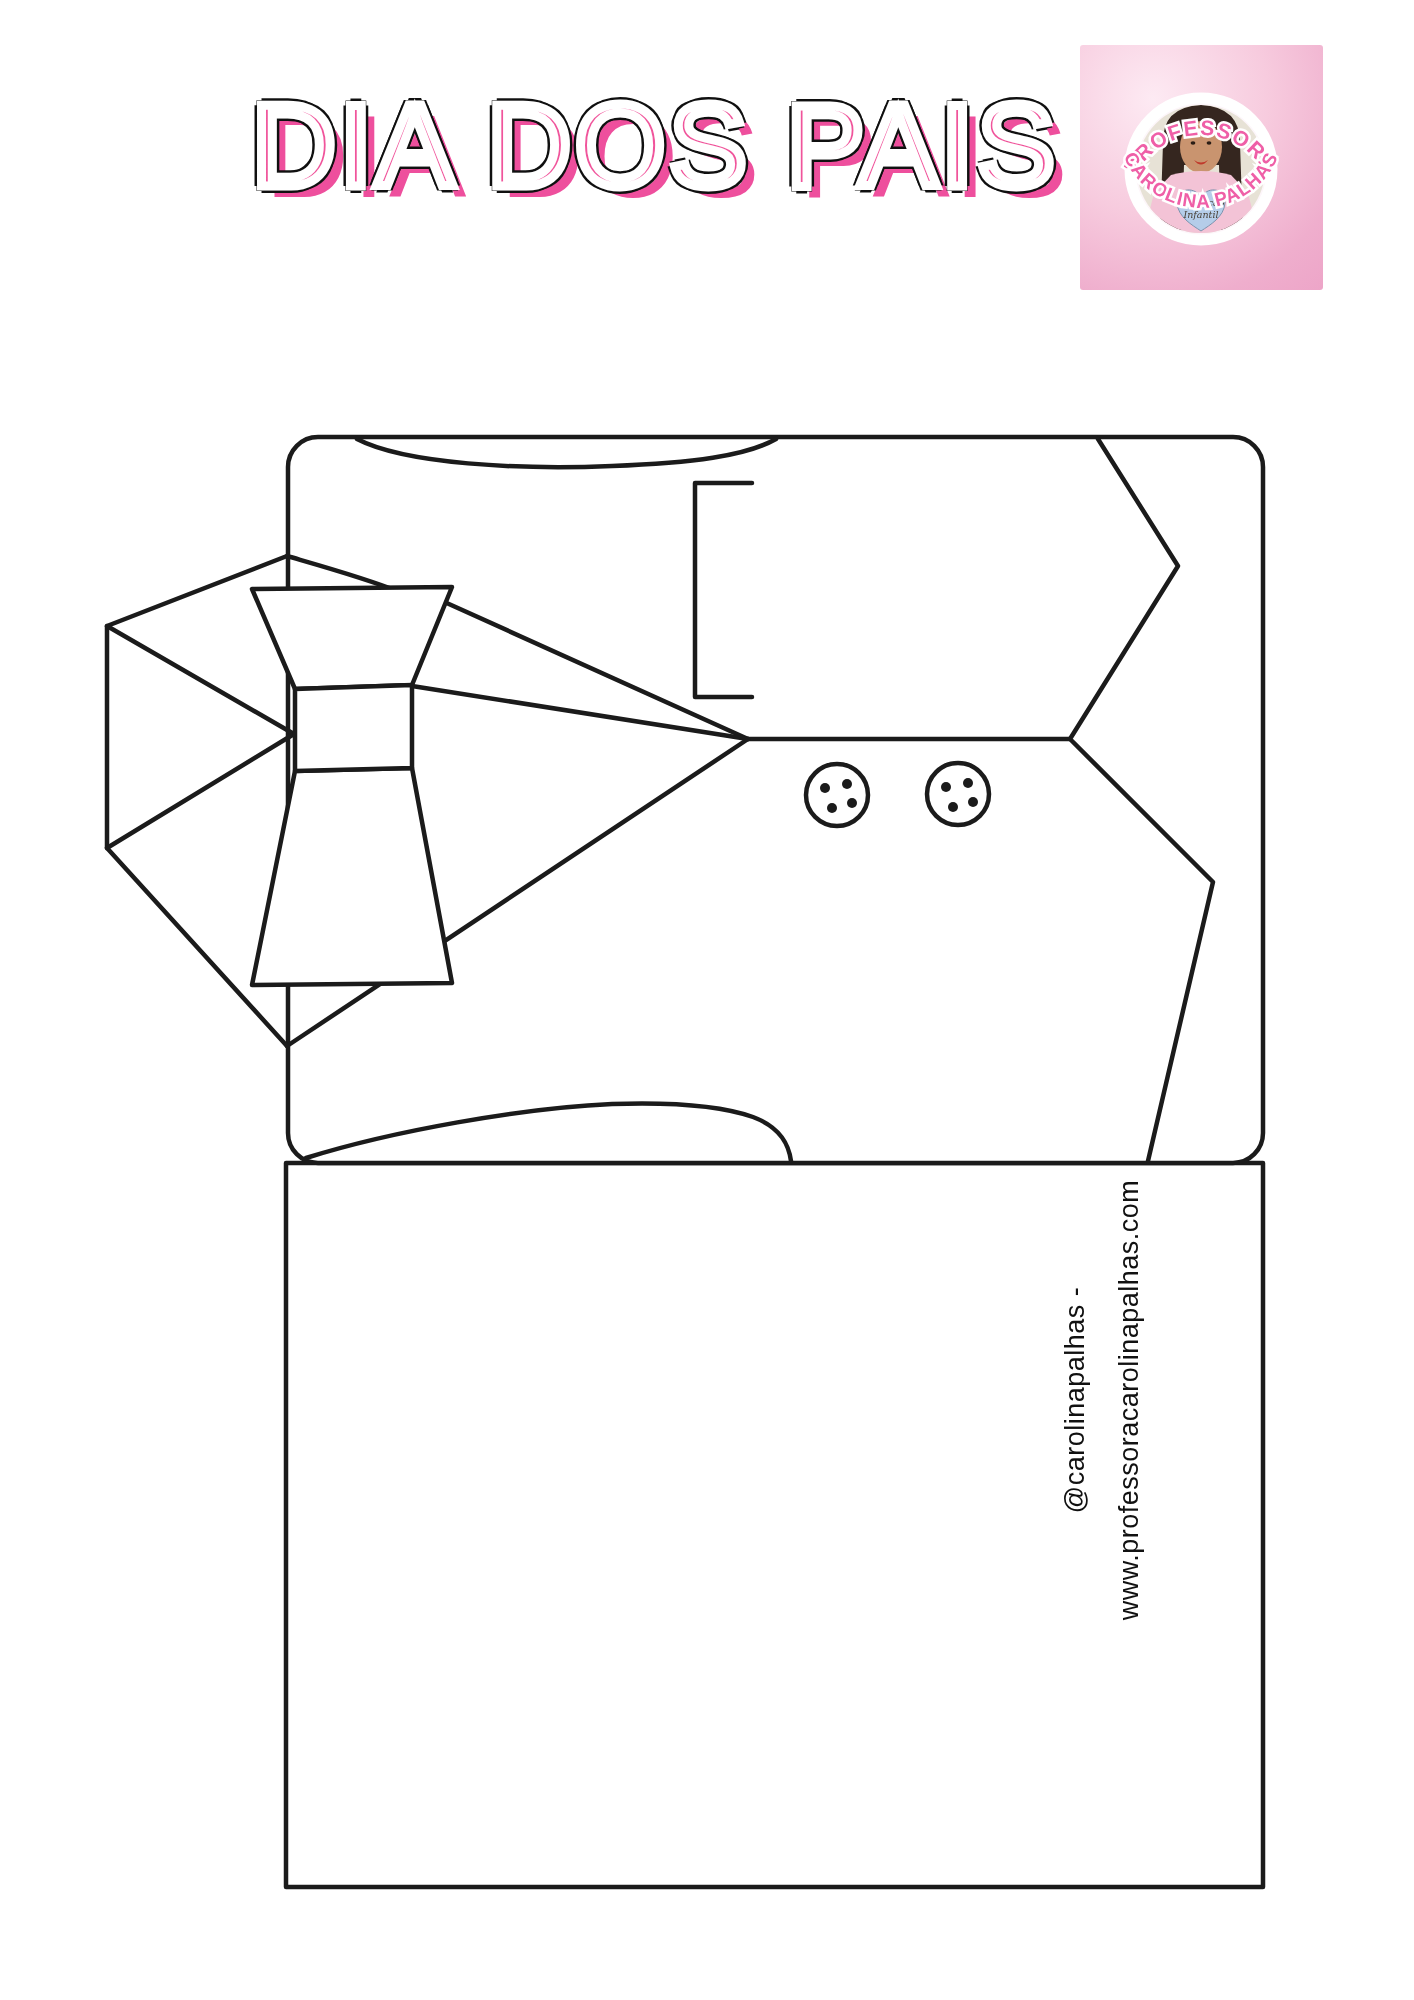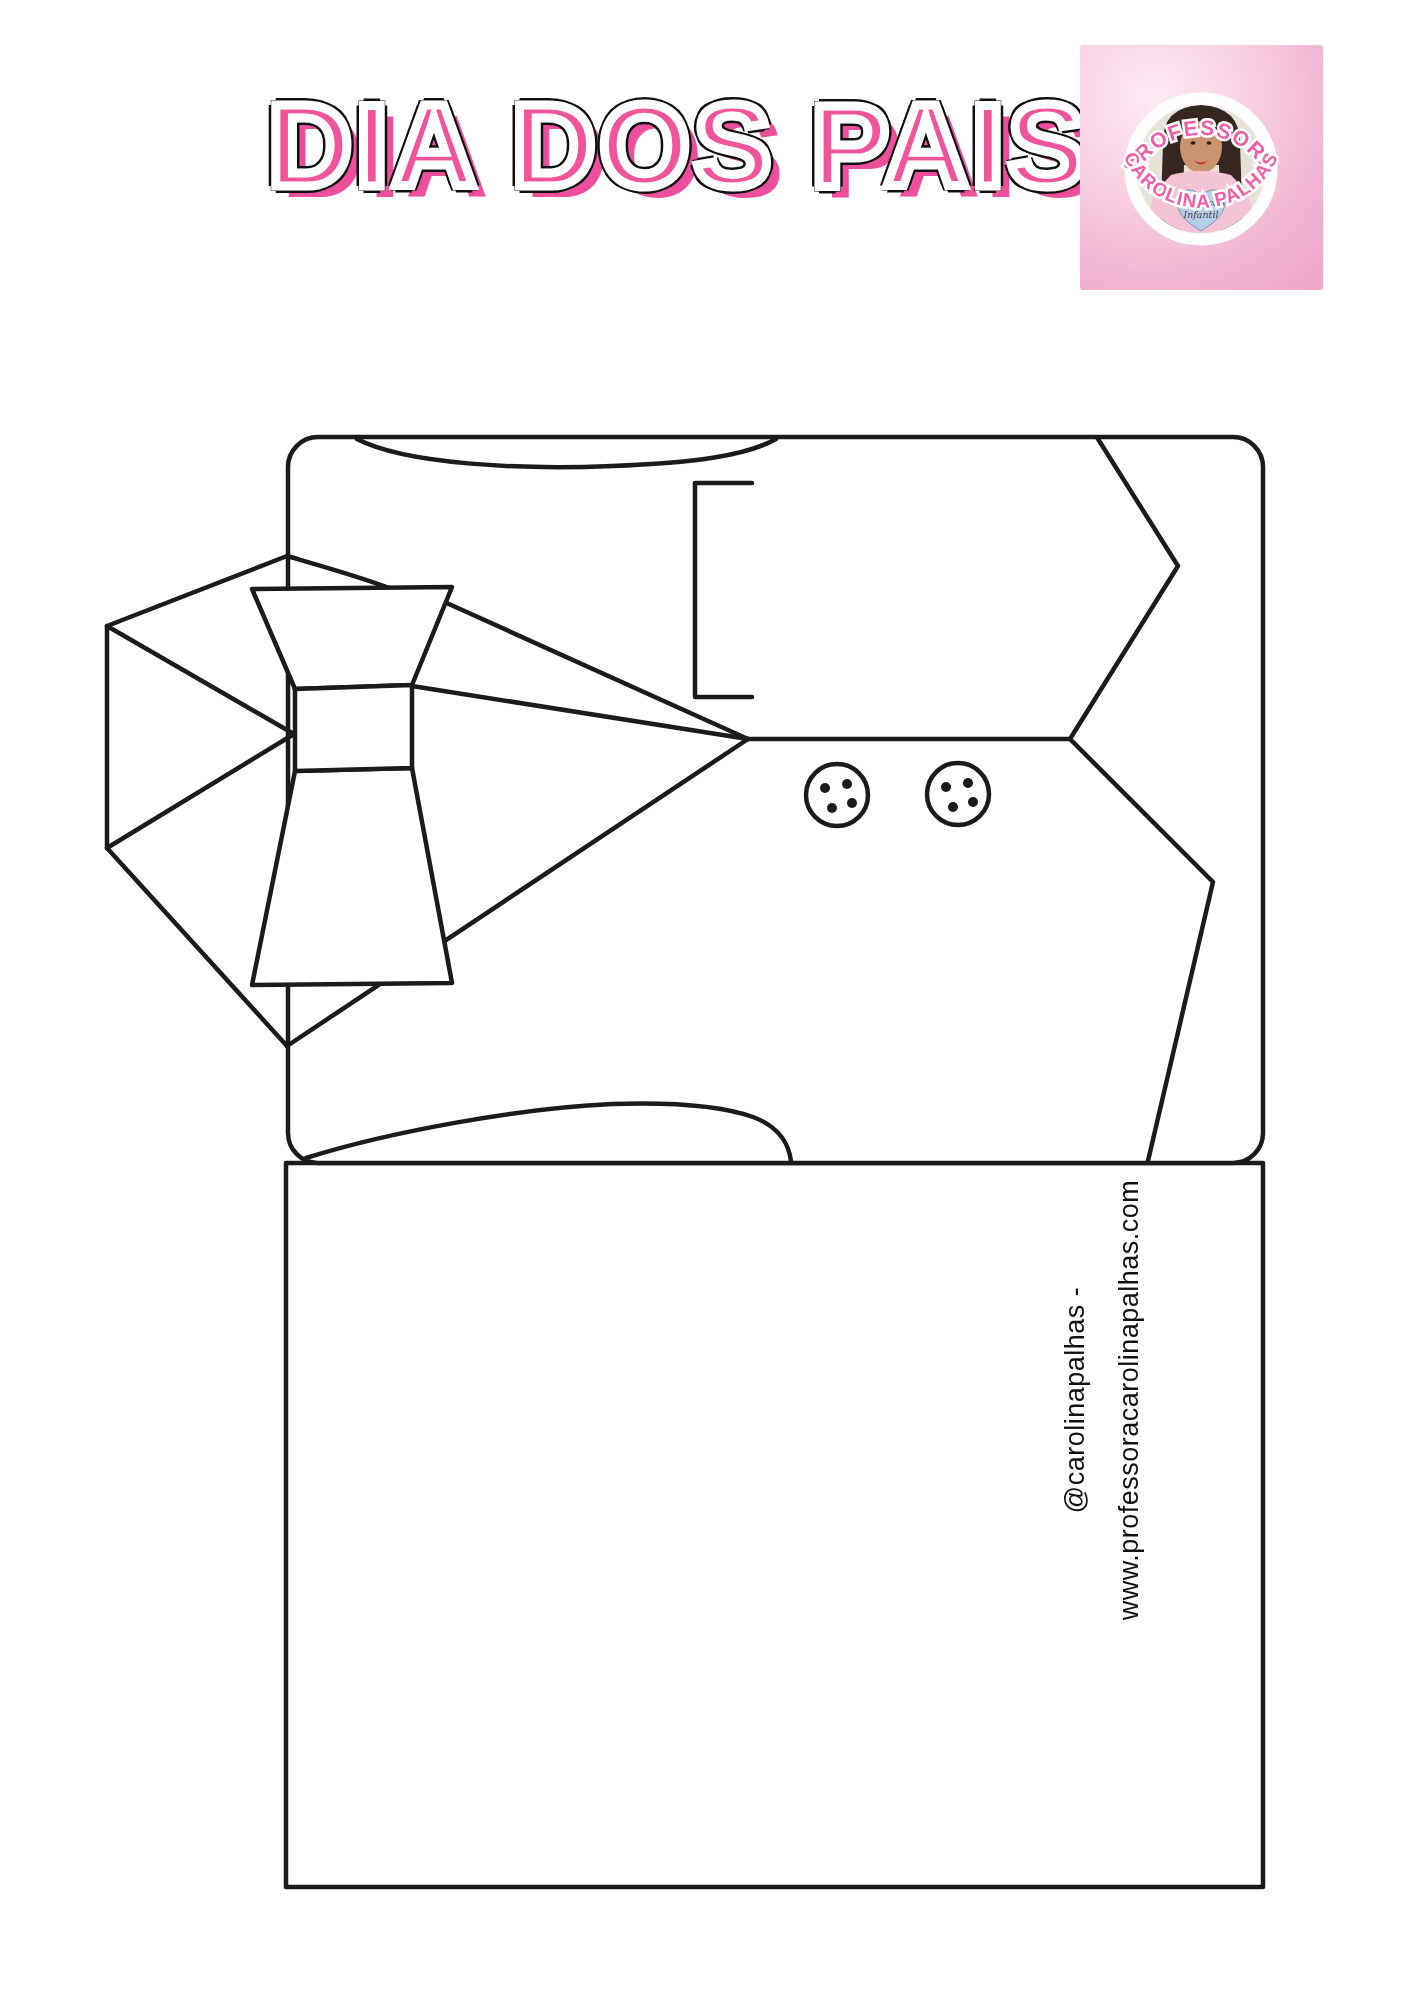--- a/index.html
+++ b/index.html
@@ -2,22 +2,22 @@
 <html style="--title-pink: #f0549b; --title-pink-shadow: #ee4f9d; --logo-pink: #ef5fa7; --line: #1b1b1b; --text: #111111;"><head>
 <meta charset="utf-8">
 <style>
   html,body{margin:0;padding:0;background:#fff;}
   body{
     width:1414px;height:2000px;position:relative;overflow:hidden;
     font-family:"Liberation Sans",sans-serif;
   }
   
   .page-title{
-    position:absolute;left:268px;top:88px;width:820px;
-    font-size:116px;line-height:1.0;font-weight:bold;letter-spacing:4px;
+    position:absolute;left:252px;top:88px;width:820px;
+    font-size:116px;line-height:1.0;font-weight:normal;letter-spacing:4px;
     color:var(--title-pink,#f0549b);
     -webkit-text-stroke:9px #ffffff;
     text-shadow:
       -7px 0 0 #101010, 7px 0 0 #101010, 0 -7px 0 #101010, 0 7px 0 #101010,
       -5px -5px 0 #101010, 5px -5px 0 #101010, -5px 5px 0 #101010, 5px 5px 0 #101010,
       13px 11px 0 var(--title-pink-shadow,#ee4f9d);
     white-space:nowrap;
   }
   
   .logo-box{

